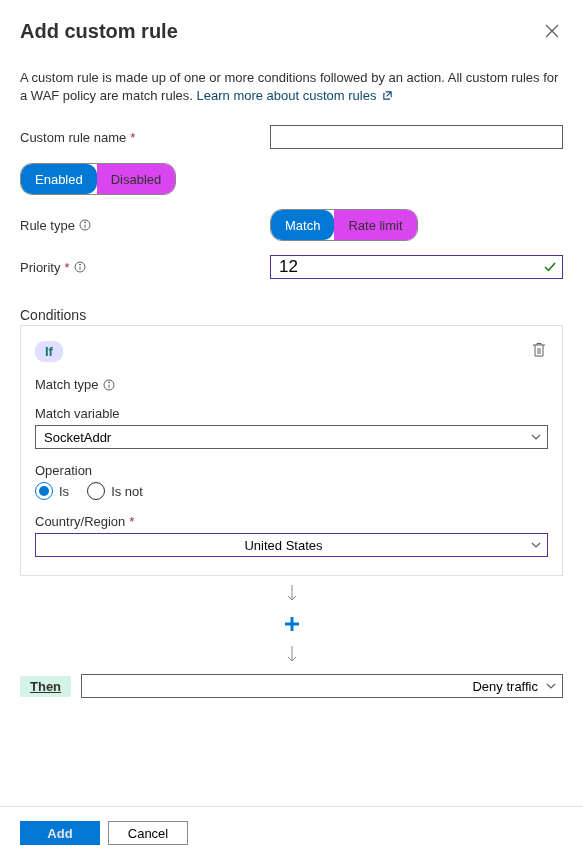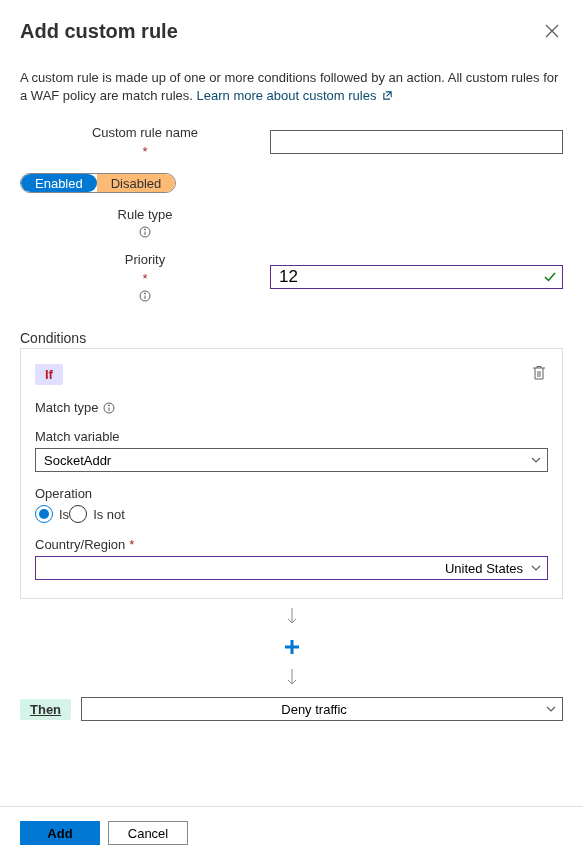--- a/index.html
+++ b/index.html
@@ -12,65 +12,65 @@
       padding: 20px;
     }
     .header { display: flex; justify-content: space-between; align-items: flex-start; margin-bottom: 24px; }
     h1 { font-size: 20px; font-weight: 600; color: #323130; }
     .close-btn { background: none; border: none; cursor: pointer; padding: 4px; color: #605e5c; }
     .close-btn svg { width: 14px; height: 14px; }
     .intro { font-size: 13px; color: #323130; line-height: 1.4; margin-bottom: 20px; }
     .link { color: #0c4a6e; text-decoration: none; cursor: pointer; }
     .link svg { width: 11px; height: 11px; vertical-align: -1px; margin-left: 2px; }
     .field-row { display: flex; align-items: center; margin-bottom: 14px; }
-    .field-label { width: 250px; font-size: 13px; display: flex; align-items: center; gap: 4px; flex-direction: column; }
+    .field-label { width: 250px; font-size: 13px; display: flex; align-items: center; gap: 4px; }
     .req { color: #a4262c; }
     .info-icon { width: 12px; height: 12px; color: #605e5c; }
     .text-input {
       flex: 1; height: 24px; border: 1px solid #605e5c; padding: 0 8px;
       font-size: 13px; font-family: inherit; background: #fff;
     }
     .priority-wrap { flex: 1; position: relative; display: flex; align-items: center; }
     .priority-input {
       width: 100%; height: 24px; border: 1px solid #605e5c; padding: 0 28px 0 8px;
       font-size: 17px; font-family: inherit; background: #fff; border-color: #5c2d91;
     }
     .check-icon { position: absolute; right: 6px; width: 14px; height: 14px; color: #107c10; }
     .pill-group {
       display: inline-flex; border: 1px solid #8a8886; border-radius: 12px;
-      overflow: hidden; height: 20px; align-items: stretch;
+      overflow: hidden; height: 32px; align-items: stretch;
     }
     .pill {
-      padding: 0 14px; font-size: 13px; background: #fdba74; border: none;
+      padding: 0 14px; font-size: 13px; background: #d946ef; border: none;
       cursor: pointer; font-family: inherit; color: #323130; display: flex; align-items: center;
     }
     .pill.active { background: #0078d4; color: #fff; border-radius: 11px; }
     .section-title { font-size: 14px; font-weight: 400; margin: 28px 0 2px; }
     .cond-box { border: 1px solid #e1dfdd; padding: 14px; position: relative; }
     .cond-head { display: flex; justify-content: space-between; align-items: center; margin-bottom: 14px; }
     .if-chip {
-      background: #e1dfff; color: #b91c1c; font-size: 13px; font-weight: 600;
-      padding: 3px 10px; border-radius: 2px; display: inline-block;
+      background: #e1dfff; color: #0f766e; font-size: 13px; font-weight: 600;
+      padding: 3px 10px; border-radius: 9px; display: inline-block;
     }
     .trash-btn { background: none; border: none; cursor: pointer; color: #605e5c; padding: 2px; }
     .trash-btn svg { width: 14px; height: 16px; }
     .inner-field { margin-bottom: 14px; }
     .inner-label { font-size: 13px; margin-bottom: 4px; display: flex; align-items: center; gap: 4px; }
     .select {
       width: 100%; height: 24px; border: 1px solid #605e5c; padding: 0 24px 0 8px;
       font-size: 13px; font-family: inherit; background: #fff; appearance: none;
       position: relative; cursor: pointer;
     }
     .select-wrap { position: relative; }
     .chevron {
       position: absolute; right: 6px; top: 50%; transform: translateY(-50%);
       pointer-events: none; width: 12px; height: 12px; color: #605e5c;
     }
     .select.accent { border-color: #5c2d91; }
-    .radio-row { display: flex; }
+    .radio-row { display: flex; gap: 18px; }
     .radio-opt { display: flex; align-items: center; gap: 6px; cursor: pointer; font-size: 13px; }
     .radio-circle {
       width: 18px; height: 18px; border: 1px solid #323130; border-radius: 50%;
       display: flex; align-items: center; justify-content: center;
     }
     .radio-circle.selected { border-color: #0078d4; }
     .radio-dot { width: 10px; height: 10px; background: #0078d4; border-radius: 50%; }
     .flow { text-align: center; margin: 8px 0; }
     .flow-arrow { color: #8a8886; }
     .flow-arrow svg { width: 12px; height: 18px; }
@@ -86,21 +86,21 @@
     .then-select-wrap { flex: 1; position: relative; }
     .footer {
       position: fixed; bottom: 0; left: 0; width: 583px;
       border-top: 1px solid #e1dfdd; padding: 14px 20px; background: #fff;
       display: flex; gap: 8px;
     }
     .btn {
       min-width: 80px; height: 24px; font-size: 13px; font-family: inherit;
       border: 1px solid #8a8886; background: #fff; cursor: pointer; padding: 0 16px;
     }
-    .btn.primary { background: #0078d4; color: #000000; border-color: #0078d4; font-weight: 600; }
+    .btn.primary { background: #0078d4; color: #e5e5e5; border-color: #0078d4; font-weight: 600; }
     .spacer { height: 70px; }
   </style>
 </head>
 <body>
 
 <div class="header">
   <h1>Add custom rule</h1>
   <button class="close-btn">
     <svg viewBox="0 0 14 14" stroke="currentColor" stroke-width="1.2" fill="none">
         <line x1="1" y1="1" x2="13" y2="13"></line>
@@ -136,20 +136,24 @@
 </div>
 
 <div class="field-row">
   <div class="field-label">
     <span>Rule type</span>
     <svg class="info-icon" viewBox="0 0 12 12" fill="none" stroke="currentColor" stroke-width="1">
         <circle cx="6" cy="6" r="5"></circle>
         <line x1="6" y1="5.5" x2="6" y2="9"></line>
         <circle cx="6" cy="3.5" r="0.5" fill="currentColor"></circle>
       </svg>
+  </div>
+  <div class="pill-group">
+    <button class="pill active">Match</button>
+    <button class="pill">Rate limit</button>
   </div>
 </div>
 
 <div class="field-row">
   <div class="field-label">
     <span>Priority</span>
       <span class="req">*</span>
     <svg class="info-icon" viewBox="0 0 12 12" fill="none" stroke="currentColor" stroke-width="1">
         <circle cx="6" cy="6" r="5"></circle>
         <line x1="6" y1="5.5" x2="6" y2="9"></line>
@@ -212,21 +216,21 @@
       </label>
     </div>
   </div>
 
   <div class="inner-field" style="margin-bottom:4px">
     <div class="inner-label">
       <span>Country/Region</span>
         <span class="req">*</span>
     </div>
     <div class="select-wrap">
-      <button class="select accent" style="text-align:right">United States</button>
+      <button class="select accent" style="text-align:center">United States</button>
       <svg class="chevron" viewBox="0 0 12 12" fill="none" stroke="currentColor" stroke-width="1.2">
           <polyline points="2,4 6,8 10,4"></polyline>
         </svg>
     </div>
   </div>
 </div>
 
 <div class="flow flow-arrow">
   <svg viewBox="0 0 12 18" fill="none" stroke="currentColor" stroke-width="1">
       <line x1="6" y1="1" x2="6" y2="15"></line>
@@ -244,21 +248,21 @@
 <div class="flow flow-arrow">
   <svg viewBox="0 0 12 18" fill="none" stroke="currentColor" stroke-width="1">
       <line x1="6" y1="1" x2="6" y2="15"></line>
       <polyline points="2,12 6,16 10,12"></polyline>
     </svg>
 </div>
 
 <div class="then-row">
   <span class="then-chip">Then</span>
   <div class="then-select-wrap">
-    <button class="select" style="text-align:center">Deny traffic</button>
+    <button class="select" style="text-align:right">Deny traffic</button>
     <svg class="chevron" viewBox="0 0 12 12" fill="none" stroke="currentColor" stroke-width="1.2">
         <polyline points="2,4 6,8 10,4"></polyline>
       </svg>
   </div>
 </div>
 
 <div class="spacer"></div>
 
 <div class="footer">
   <button class="btn primary">Add</button>

